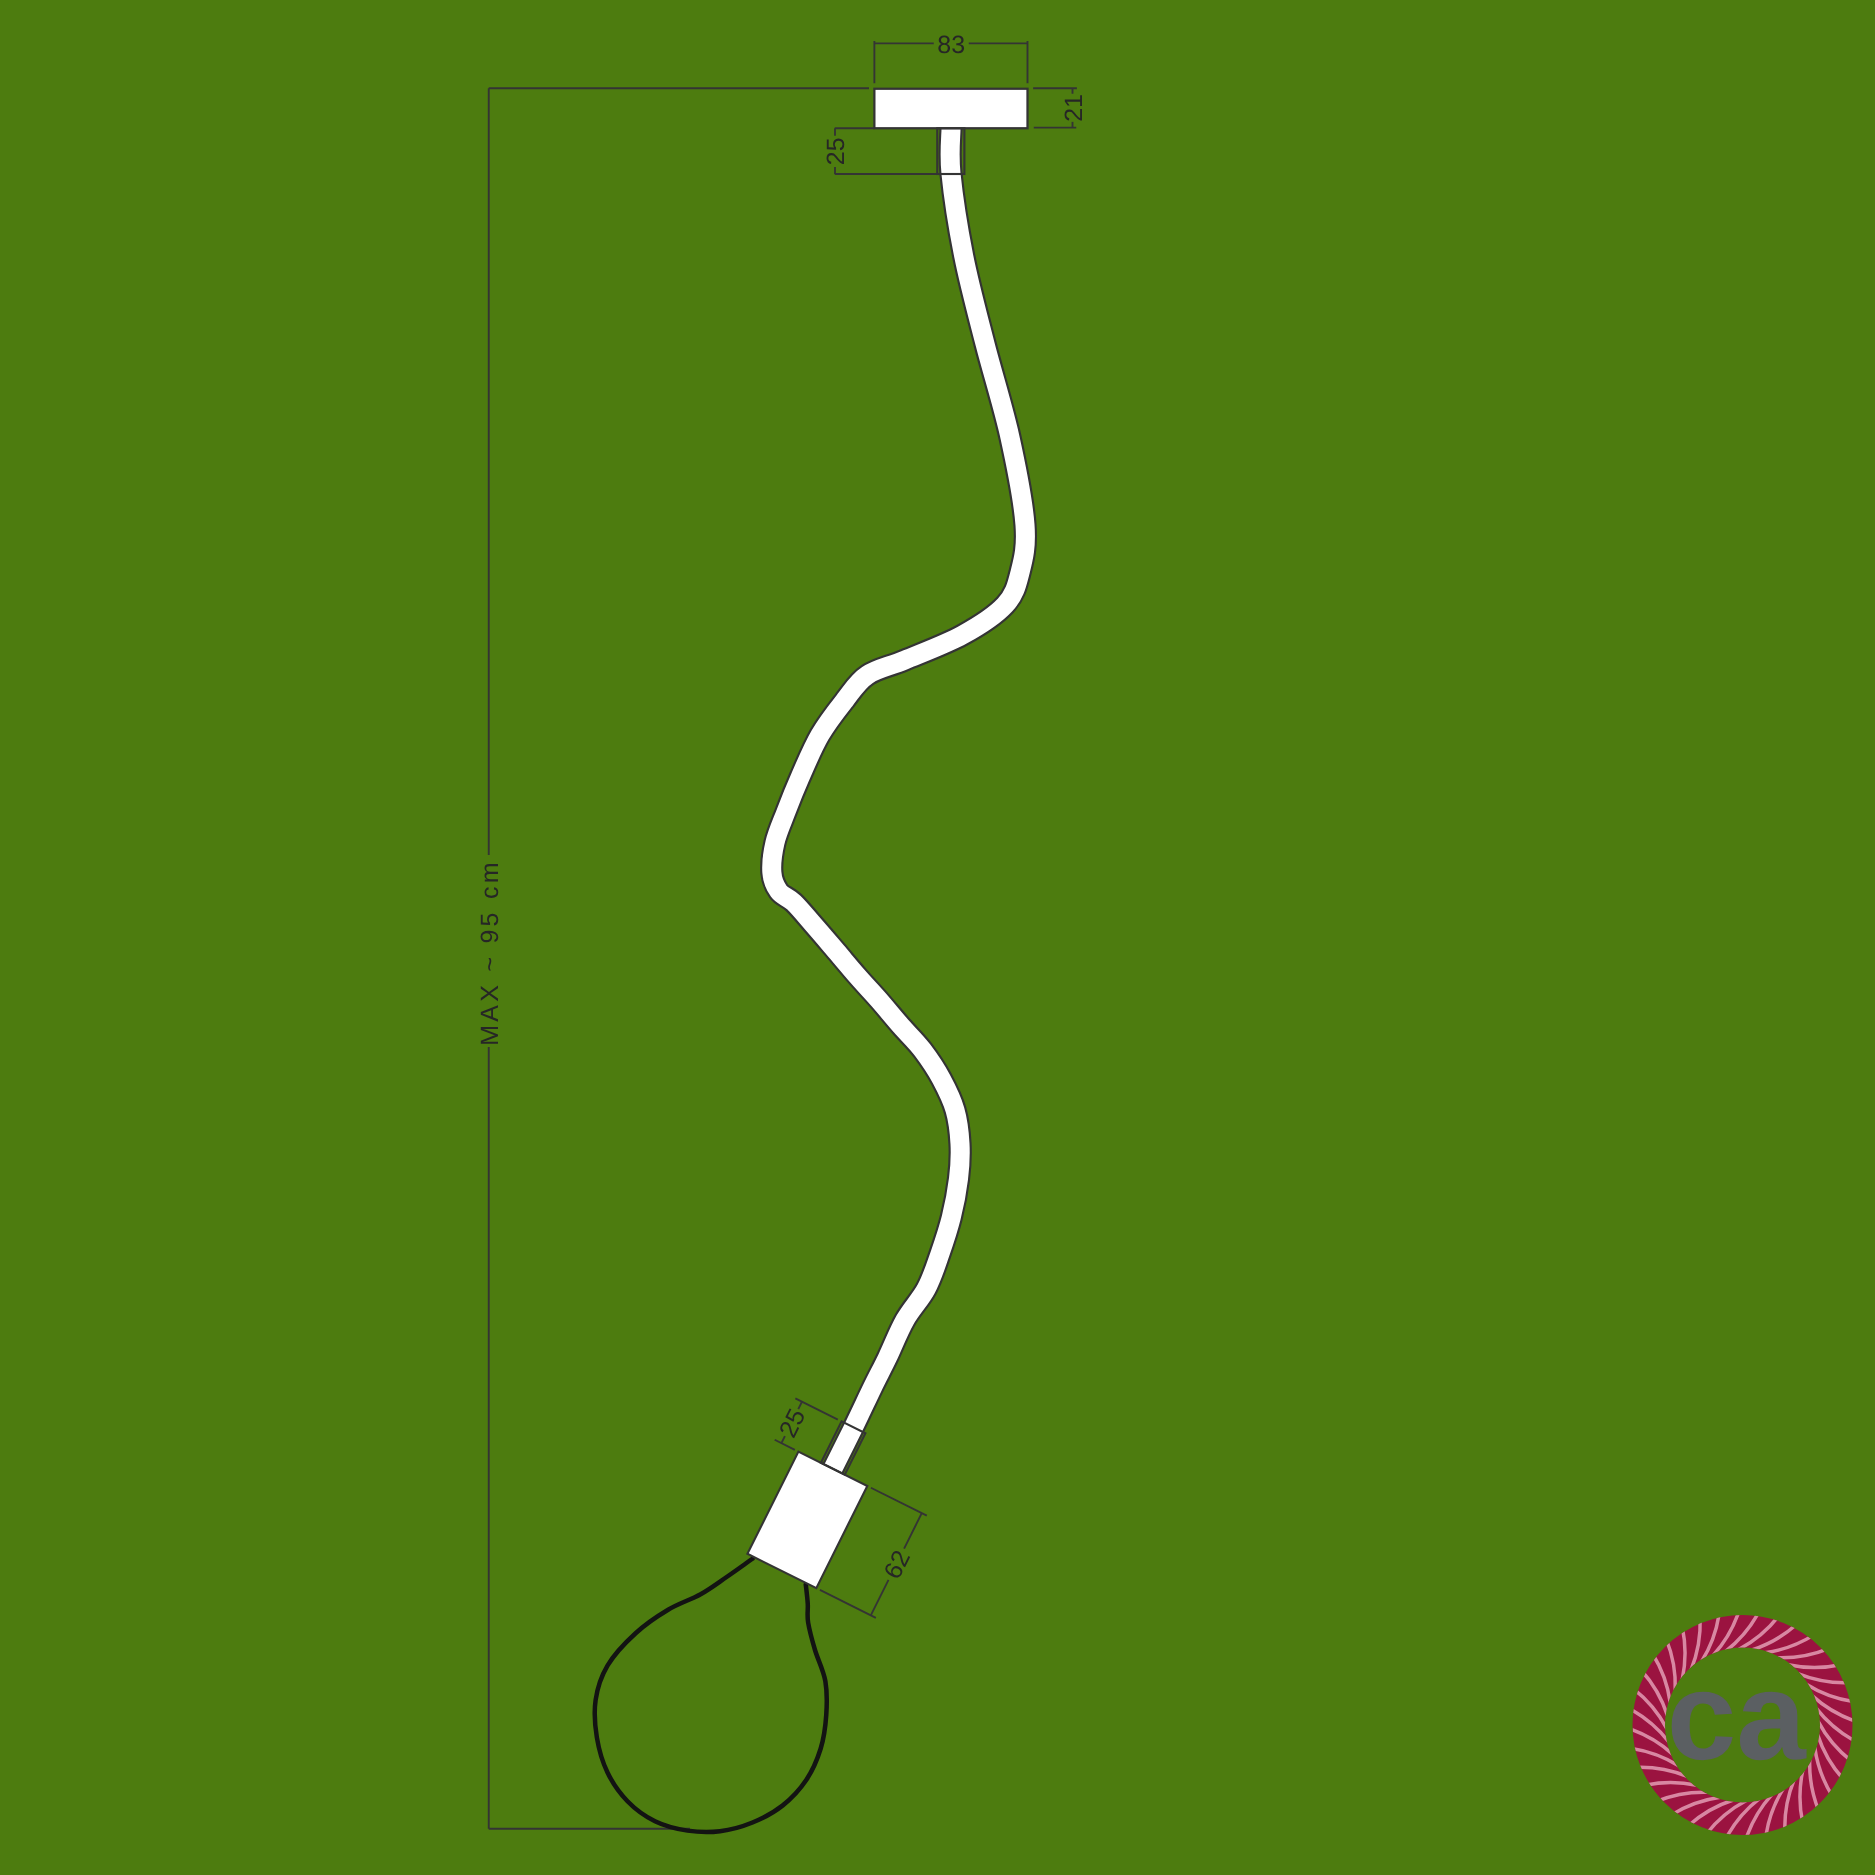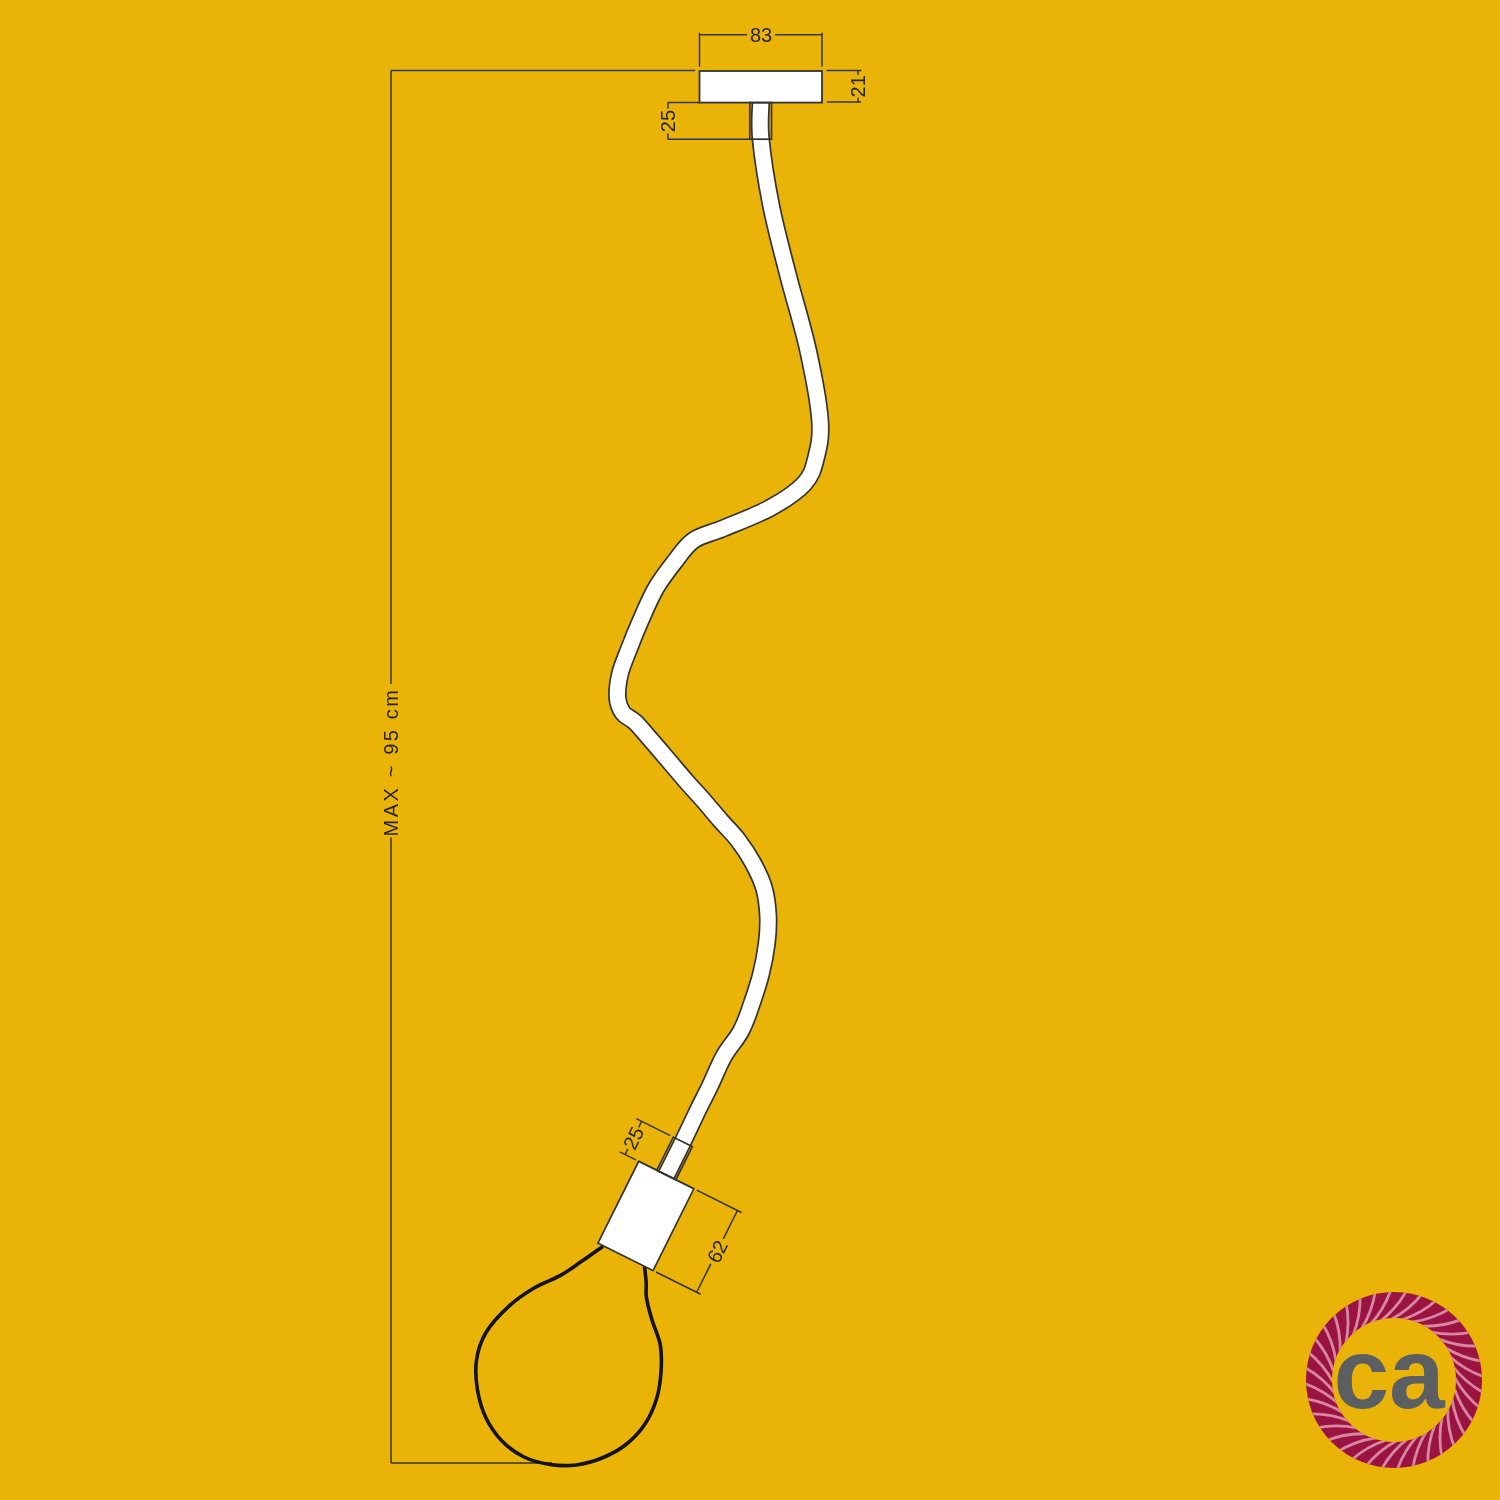--- a/index.html
+++ b/index.html
@@ -1,16 +1,16 @@
 <!DOCTYPE html>
 <html><head>
 <meta charset="utf-8">
 <style>
   html,body { margin:0; padding:0; background:#ffffff; }
-  .page { position:relative; width:1500px; height:1500px; background:#eab308;
+  .page { position:relative; width:1500px; height:1500px; background:#4d7c0f;
           font-family:"Liberation Sans", sans-serif; }
   svg text { font-family:"Liberation Sans", sans-serif; fill:#262626; }
 </style>
 </head>
 <body>
 <div class="page">
 <svg width="1500" height="1500" viewBox="0 0 1500 1500">
 
   <g>
     <path d="M 760.8 103.0 C 760.8 109.0 759.1 122.0 760.8 139.0 C 762.5 156.0 766.5 182.3 771.0 205.0 C 775.5 227.7 781.8 250.8 788.0 275.0 C 794.2 299.2 802.7 325.8 808.0 350.0 C 813.3 374.2 818.7 402.0 820.0 420.0 C 821.3 438.0 818.7 447.3 816.0 458.0 C 813.3 468.7 811.7 475.7 804.0 484.0 C 796.3 492.3 783.3 500.7 770.0 508.0 C 756.7 515.3 736.7 522.7 724.0 528.0 C 711.3 533.3 702.0 534.7 694.0 540.0 C 686.0 545.3 682.3 552.0 676.0 560.0 C 669.7 568.0 662.0 577.7 656.0 588.0 C 650.0 598.3 644.5 611.8 640.0 622.0 C 635.5 632.2 632.3 640.3 629.0 649.0 C 625.7 657.7 621.9 665.8 620.0 674.0 C 618.1 682.2 617.0 691.5 617.5 698.0 C 618.0 704.5 620.1 709.0 623.0 713.0 C 625.9 717.0 630.3 717.5 635.0 722.0 C 639.7 726.5 645.3 733.5 651.0 740.0 C 656.7 746.5 663.2 754.2 669.0 761.0 C 674.8 767.8 680.2 774.3 686.0 781.0 C 691.8 787.7 698.2 794.3 704.0 801.0 C 709.8 807.7 715.3 814.5 721.0 821.0 C 726.7 827.5 732.7 833.0 738.0 840.0 C 743.3 847.0 748.7 855.0 753.0 863.0 C 757.3 871.0 761.5 879.3 764.0 888.0 C 766.5 896.7 767.5 905.8 768.0 915.0 C 768.5 924.2 768.0 933.2 766.8 943.0 C 765.6 952.8 763.5 964.0 761.0 974.0 C 758.5 984.0 755.3 993.5 752.0 1003.0 C 748.7 1012.5 745.7 1022.2 741.0 1031.0 C 736.3 1039.8 729.2 1046.8 724.0 1056.0 C 718.8 1065.2 714.3 1077.0 710.0 1086.0 C 705.7 1095.0 702.5 1100.7 698.0 1110.0 C 693.5 1119.3 688.1 1131.1 682.8 1141.9 C 677.5 1152.7 669.0 1169.5 666.3 1175.0" fill="none" stroke="#343434" stroke-width="18.6"></path>

